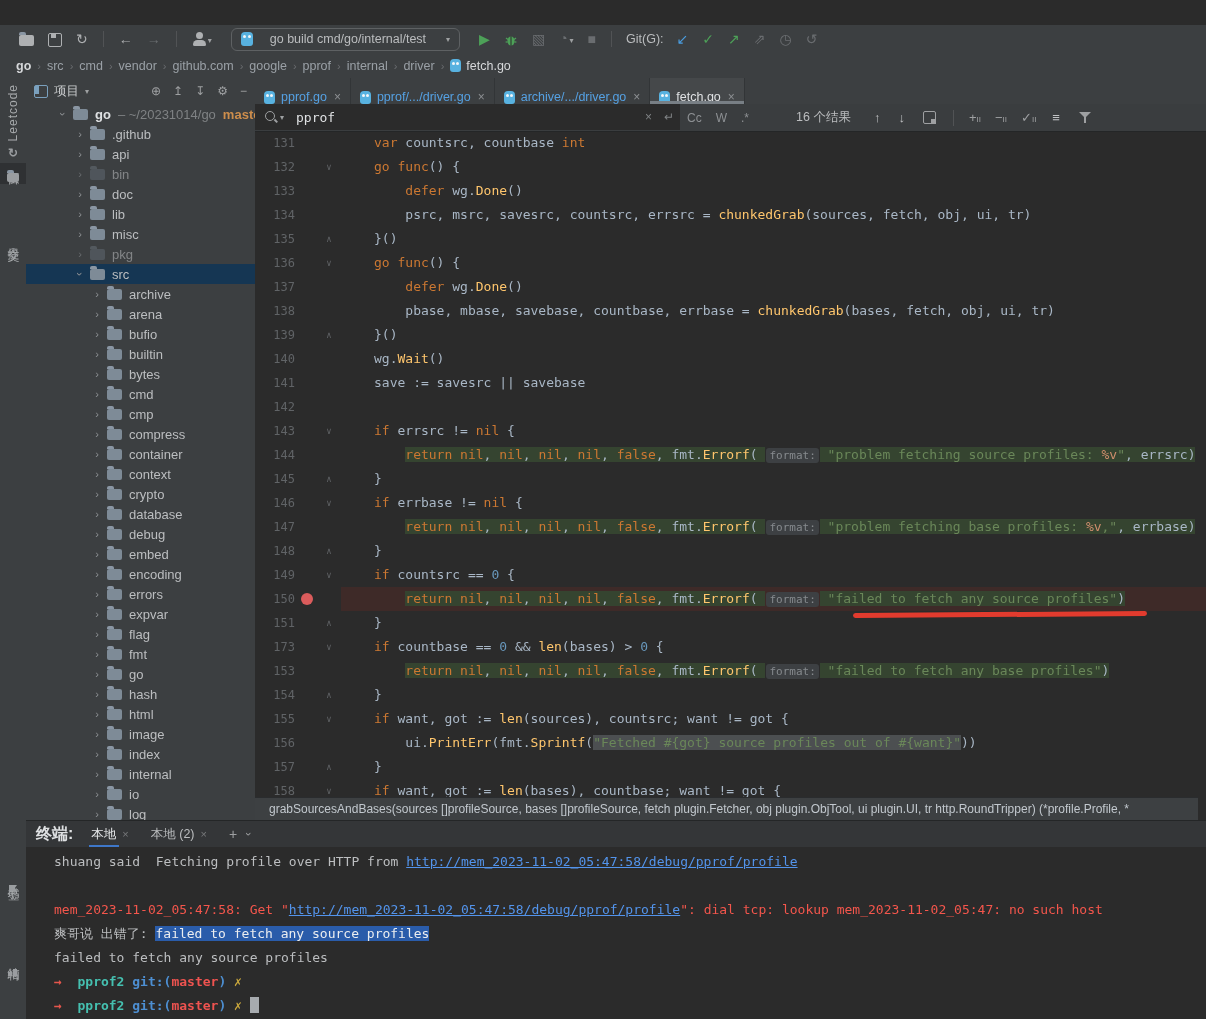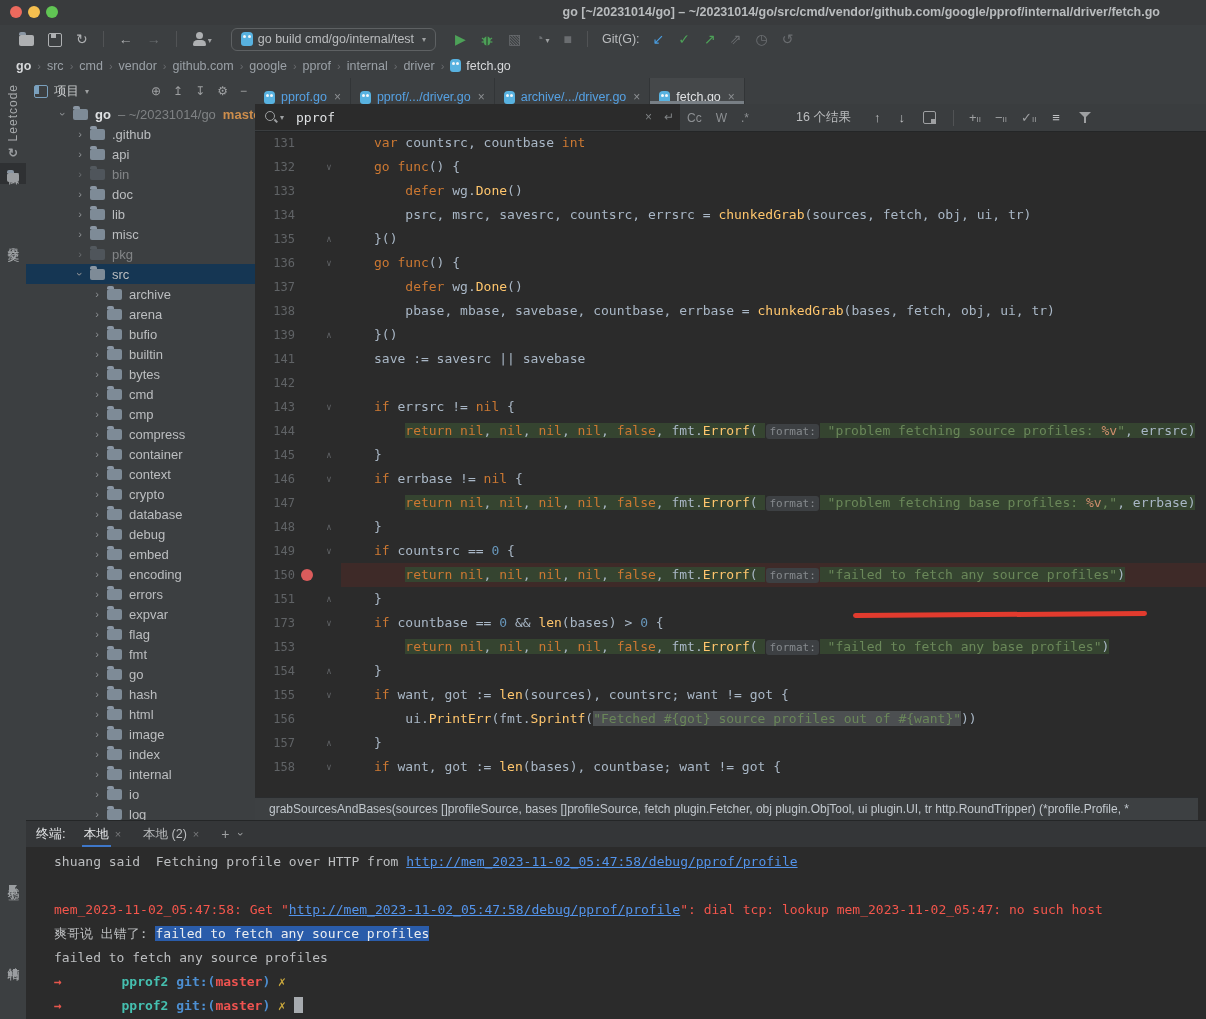--- a/index.html
+++ b/index.html
@@ -18,21 +18,21 @@
   .tbi.green{color:#4da158}.tbi.blue{color:#4a9de0}
   .vsep{width:1px;height:16px;background:#515355;margin:0 8px;flex:none;}
   .cssfolder{display:inline-block;width:15px;height:11px;background:#8a96a3;border-radius:2px;position:relative;vertical-align:middle;}
   .cssfolder:before{content:"";position:absolute;left:0;top:-3px;width:7px;height:3px;background:#8a96a3;border-radius:2px 2px 0 0;}
   .saveicon{display:inline-block;width:12px;height:12px;border:1.5px solid #aeb0b2;border-radius:2px;position:relative;vertical-align:middle;}
   .saveicon:after{content:"";position:absolute;left:2px;top:0;width:5px;height:4px;background:#aeb0b2;}
   .usericon{display:inline-block;width:14px;height:14px;position:relative;vertical-align:middle;}
   .usericon:before{content:"";position:absolute;left:4px;top:0;width:7px;height:7px;border-radius:50%;background:#aeb0b2;}
   .usericon:after{content:"";position:absolute;left:1px;top:8px;width:13px;height:6px;border-radius:6px 6px 2px 2px;background:#aeb0b2;}
   .ddarrow{font-size:8px;color:#9ea0a2;margin-left:2px;}
-  .runcombo{display:flex;align-items:center;border:1px solid #5e6163;border-radius:6px;height:21px;padding:0 9px;margin:0 12px;flex:none;}
+  .runcombo{display:flex;align-items:center;border:1px solid #5e6163;border-radius:6px;height:21px;padding:0 9px;margin:0 12px;flex:none;gap:12px;}
   .runcombo .label{color:#bbbdbf;font-size:12.5px;margin:0 6px 0 5px;white-space:nowrap;}
   .goicon{display:inline-block;width:12px;height:14px;background:#58b2e0;border-radius:4px 4px 3px 3px;position:relative;flex:none;vertical-align:middle;}
   .goicon:before{content:"";position:absolute;left:2px;top:3px;width:3px;height:3px;border-radius:50%;background:#f2f6f8;}
   .goicon:after{content:"";position:absolute;right:2px;top:3px;width:3px;height:3px;border-radius:50%;background:#f2f6f8;}
   .gitlabel{color:#bbbdbf;font-size:12.5px;margin:0 6px;}
   .bugsvg{vertical-align:middle}
   
   .crumbs{position:absolute;left:0;top:53px;right:0;height:25px;background:#3c3f41;border-bottom:1px solid #2e3032;
           display:flex;align-items:center;padding-left:16px;font-size:12.5px;color:#9aa0a6;}
   .crumbs .sep{margin:0 6px;color:#6a6d70;font-size:11px;}
@@ -109,51 +109,45 @@
   .crow.red .cwrap{background:#3e2a28;}
   .t-k{color:#cc7832}.t-f{color:#ffc66d}.t-s{color:#6a8759}.t-n{color:#6897bb}.t-v{color:#cf8e6d}
   .bg-g{background:#354430}.bg-x{background:#4c4f51}
   .t-i{color:#868a8e;background:#3d4043;border-radius:3px;padding:1px 3px;font-size:11px;margin:0 1px;}
   .redline{position:absolute;left:598px;top:534px;width:294px;height:5px;background:#e23b2e;border-radius:3px;transform:rotate(-.4deg);}
   .sigbar{position:absolute;left:0;top:719px;right:8px;height:23px;background:#3d4042;border-top:1px solid #2a2c2e;
           line-height:22px;padding-left:14px;color:#c2c8ce;font-size:12px;white-space:nowrap;overflow:hidden;}
   
   .terminal{position:absolute;left:26px;top:820px;right:0;bottom:0;background:#2b2b2b;border-top:1px solid #242627;}
   .termtabs{position:absolute;left:0;top:0;right:0;height:26px;background:#343638;display:flex;align-items:center;padding-left:10px;}
-  .termlabel{color:#dfe1e3;font-weight:normal;font-size:13px;margin-right:14px;}
+  .termlabel{color:#dfe1e3;font-weight:bold;font-size:16px;margin-right:14px;}
   .ttab{display:flex;align-items:center;height:26px;padding:0 4px;margin-right:14px;font-size:12.5px;color:#bbbdbf;position:relative;}
   .ttab.active{color:#e8eaec;}
   .ttab.active:after{content:"";position:absolute;left:2px;right:14px;bottom:0;height:2px;background:#3e77c9;}
   .ttab .close{color:#77797b;margin-left:6px;font-size:11px;}
   .tplus{color:#9ea0a2;font-size:14px;margin:0 10px 0 4px;}
   .tchev{color:#9ea0a2;font-size:11px;display:inline-block;transform:rotate(90deg);}
   .termbody{position:absolute;left:0;top:27px;right:0;bottom:0;padding-top:2px;}
   .tline{height:24px;line-height:24px;padding-left:28px;font-family:"DejaVu Sans Mono",monospace;font-size:13px;color:#bcbec0;white-space:pre;}
   .tt-l{color:#5394ec;text-decoration:underline;}
   .tt-e{color:#f4564c;}
   .tt-el{color:#5394ec;text-decoration:underline;}
   .tt-sel{background:#2a5caa;color:#eceef0;}
   .tt-ar{color:#e5564c;font-weight:bold;}
-  .tt-dir{color:#45c0b0;font-weight:bold;margin-left:44px;}
+  .tt-dir{color:#45c0b0;font-weight:bold;}
   .tt-gb{color:#4d8fd2;font-weight:bold;}
   .tt-br{color:#ef5350;font-weight:bold;}
   .tt-cx{color:#c9a73c;font-weight:bold;}
   .tt-cur{display:inline-block;width:9px;height:16px;background:#a7abaf;vertical-align:-3px;}
 </style>
 </head>
 <body>
 
 <div class="root">
 
-  <div class="titlebar">
-    <span class="tl r"></span>
-    <span class="tl y"></span>
-    <span class="tl g"></span>
-    <span class="wtitle">go [~/20231014/go] – ~/20231014/go/src/cmd/vendor/github.com/google/pprof/internal/driver/fetch.go</span>
-  </div>
 
   <div class="toolbar">
     <span class="tbi"><span class="cssfolder" style="background:#aeb0b2"></span></span>
     <span class="tbi"><span class="saveicon"></span></span>
     <span class="tbi">↻</span>
     <span class="vsep"></span>
     <span class="tbi">←</span>
     <span class="tbi dim">→</span>
     <span class="vsep"></span>
     <span class="tbi"><span class="usericon"></span><span class="ddarrow">▾</span></span>
@@ -523,20 +517,26 @@
           <span class="foldcol cont"></span>
           <span class="cwrap"><span class="t-p">    pbase, mbase, savebase, countbase, errbase = </span><span class="t-f">chunkedGrab</span><span class="t-p">(bases, fetch, obj, ui, tr)</span></span>
         </div>
         <div class="crow">
           <span class="ln">139</span>
           <span class="bpcol"></span>
           <span class="foldcol">∧</span>
           <span class="cwrap"><span class="t-p">}()</span></span>
         </div>
         <div class="crow">
+          <span class="ln">140</span>
+          <span class="bpcol"></span>
+          <span class="foldcol"></span>
+          <span class="cwrap"><span class="t-p">wg.</span><span class="t-f">Wait</span><span class="t-p">()</span></span>
+        </div>
+        <div class="crow">
           <span class="ln">141</span>
           <span class="bpcol"></span>
           <span class="foldcol"></span>
           <span class="cwrap"><span class="t-p">save := savesrc || savebase</span></span>
         </div>
         <div class="crow">
           <span class="ln">142</span>
           <span class="bpcol"></span>
           <span class="foldcol"></span>
           <span class="cwrap"></span>

